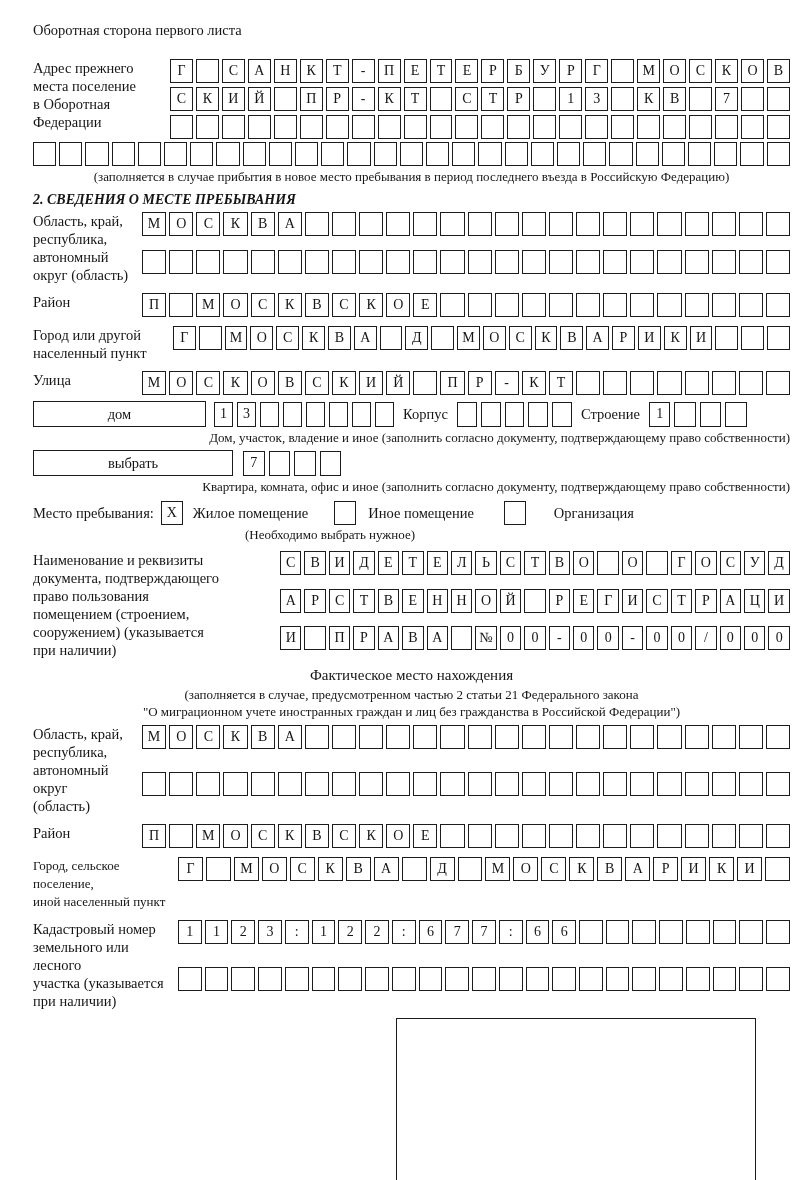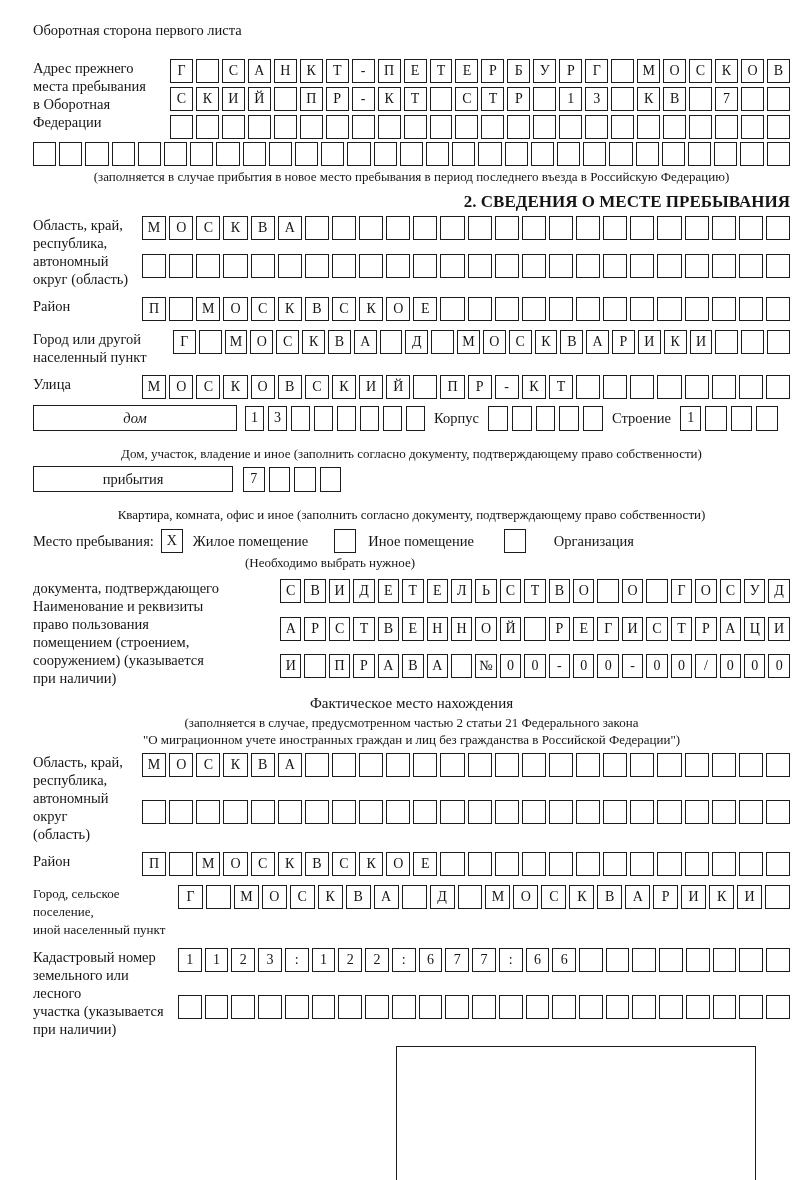--- a/index.html
+++ b/index.html
@@ -15,29 +15,29 @@
   .w137{width:137px;} .w109{width:109px;} .w140{width:140px;} .w145{width:145px;} .w247{width:247px;}
   .rows{flex:1; display:flex; flex-direction:column; gap:4px;}
 
   .cells{display:flex; gap:3px; flex:1;}
   .cell{flex:1; height:22px; border:1.5px solid #1c1c1c; display:flex;
         align-items:center; justify-content:center; font-size:14px; background:#fff;}
 
   .fullrow{margin-top:3px;}
 
   .note{font-size:13px; text-align:center; margin-top:2px; line-height:17px;}
-  .note-left{font-size:13px; text-align:center; margin-top:14px; line-height:17px;}
-
-  .sec-title{font-weight:bold; font-size:17px; text-align:right; margin-top:7px;}
+  .note-left{font-size:13px; text-align:right; margin-top:2px; line-height:17px;}
+
+  .sec-title{font-weight:bold; font-size:14px; text-align:left; margin-top:7px;font-style:italic;}
 
   
   .house-row{display:flex; align-items:center; margin-top:6px;}
   .wbox{height:26px; border:1.5px solid #1c1c1c; display:flex; align-items:center;
         justify-content:center; font-size:14.5px; box-sizing:border-box;}
-  .wbox.dom{width:204px;font-style:italic;} .wbox.kv{width:200px;}
+  .wbox.dom{width:173px;} .wbox.kv{width:200px;}
   .grp{display:flex; gap:4px;}
   .grp .cell{height:23px;}
   .g8{width:180px; margin-left:8px;}
   .g5{width:115px; margin-left:5px;}
   .g4{width:98px; margin-left:5px;}
   .inline-lab{font-size:14.5px; margin-left:9px; margin-right:4px;}
 
   
   .stay-row{display:flex; align-items:center; margin-top:6px; font-size:14.5px;}
   .ckbox{width:20px; height:22px; border:1.5px solid #1c1c1c; display:flex;
@@ -56,21 +56,21 @@
 </head>
 <body>
 
 <div class="sheet">
 
   <div class="corner">Оборотная сторона первого листа</div>
 
   <div class="field" style="margin-top:20px">
     <div class="flabel w137">
         <div>Адрес прежнего</div>
-        <div>места пребывания</div>
+        <div>места поселение</div>
         <div>в Оборотная</div>
         <div>Федерации</div>
       </div>
     <div class="rows">
       <div class="cells">
           <span class="cell">Г</span>
           <span class="cell"></span>
           <span class="cell">С</span>
           <span class="cell">А</span>
           <span class="cell">Н</span>
@@ -369,21 +369,21 @@
     <div class="grp g4">
         <span class="cell">1</span>
         <span class="cell"></span>
         <span class="cell"></span>
         <span class="cell"></span>
       </div>
   </div>
   <div class="note-left">Дом, участок, владение и иное (заполнить согласно документу, подтверждающему право собственности)</div>
 
   <div class="house-row" style="margin-top:4px">
-    <div class="wbox kv">прибытия</div>
+    <div class="wbox kv">выбрать</div>
     <div class="grp g4" style="margin-left:10px">
         <span class="cell">7</span>
         <span class="cell"></span>
         <span class="cell"></span>
         <span class="cell"></span>
       </div>
   </div>
   <div class="note-left">Квартира, комната, офис и иное (заполнить согласно документу, подтверждающему право собственности)</div>
 
   <div class="stay-row">
@@ -392,22 +392,22 @@
     <span style="margin-left:10px">Жилое помещение</span>
     <span class="ckbox" style="margin-left:26px"></span>
     <span style="margin-left:12px">Иное помещение</span>
     <span class="ckbox" style="margin-left:30px"></span>
     <span style="margin-left:28px">Организация</span>
   </div>
   <div class="stay-note">(Необходимо выбрать нужное)</div>
 
   <div class="field" style="margin-top:8px">
     <div class="flabel w247">
+        <div>Наименование и реквизиты</div>
         <div>документа, подтверждающего</div>
-        <div>Наименование и реквизиты</div>
         <div>право пользования</div>
         <div>помещением (строением,</div>
         <div>сооружением) (указывается</div>
         <div>при наличии)</div>
       </div>
     <div class="rows" style="gap:5px">
       <div class="cells">
           <span class="cell">С</span>
           <span class="cell">В</span>
           <span class="cell">И</span>

